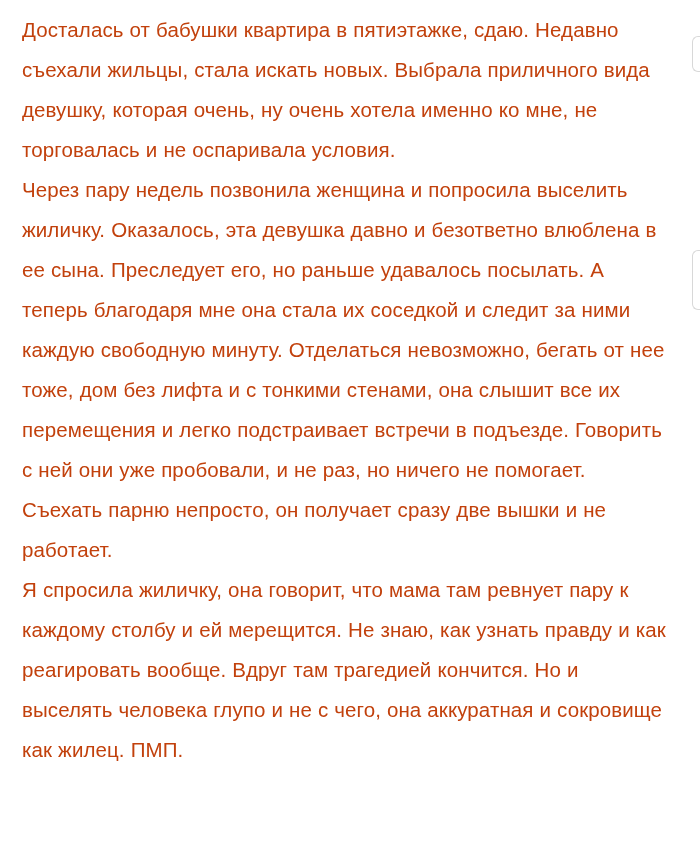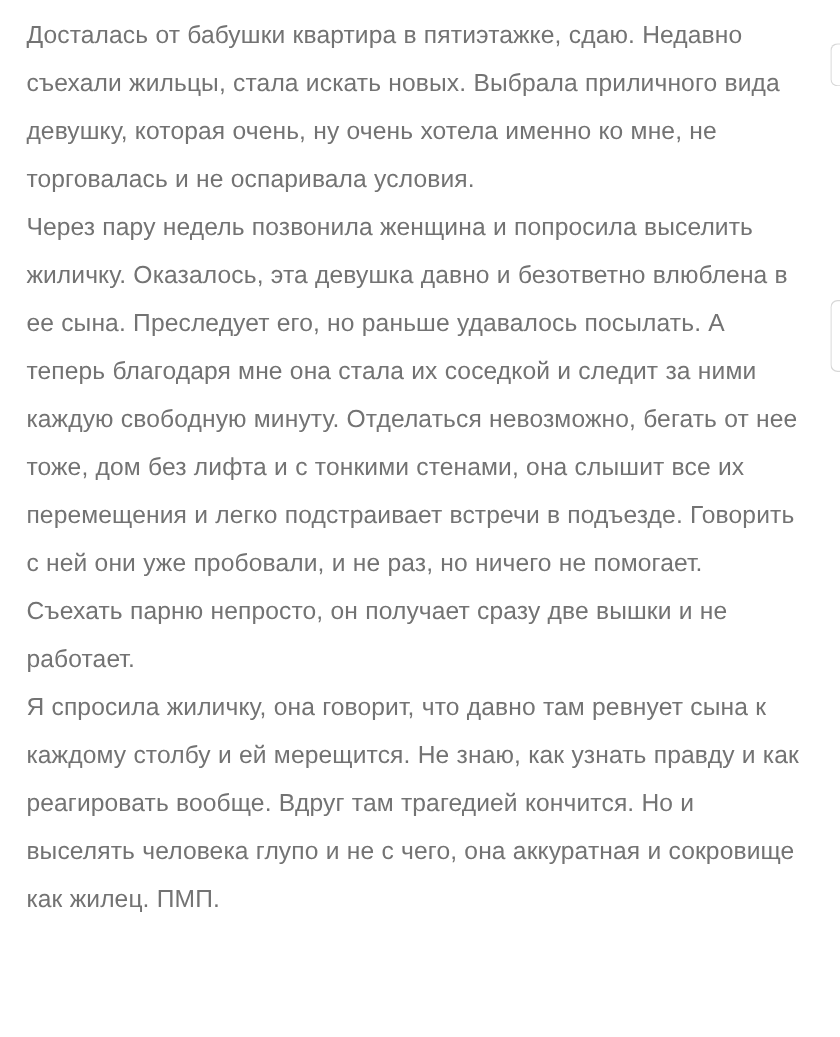--- a/index.html
+++ b/index.html
@@ -19,21 +19,21 @@
     position: relative;
     width: 700px;
     height: 864px;
     box-sizing: border-box;
     padding: 10px 30px 0 22px;
     background: #ffffff;
   }
   .article {
     font-size: 20.5px;
     line-height: 40px;
-    color: #737373;
+    color: #c2410c;
     letter-spacing: 0.1px;
   }
   .article p {
     margin: 0 0 0 0;
     text-align: left;
     word-spacing: 0.2px;
   }
   
   .edge-panel {
     position: absolute;
@@ -48,17 +48,17 @@
   .edge-panel.one { top: 36px; height: 36px; }
   .edge-panel.two { top: 250px; height: 60px; }
 </style>
 </head>
 <body>
 
 <div class="page">
   <div class="article">
     <p>Досталась от бабушки квартира в пятиэтажке, сдаю. Недавно съехали жильцы, стала искать новых. Выбрала приличного вида девушку, которая очень, ну очень хотела именно ко мне, не торговалась и не оспаривала условия.</p>
     <p>Через пару недель позвонила женщина и попросила выселить жиличку. Оказалось, эта девушка давно и безответно влюблена в ее сына. Преследует его, но раньше удавалось посылать. А теперь благодаря мне она стала их соседкой и следит за ними каждую свободную минуту. Отделаться невозможно, бегать от нее тоже, дом без лифта и с тонкими стенами, она слышит все их перемещения и легко подстраивает встречи в подъезде. Говорить с ней они уже пробовали, и не раз, но ничего не помогает. Съехать парню непросто, он получает сразу две вышки и не работает.</p>
-    <p>Я спросила жиличку, она говорит, что давно там ревнует сына к каждому столбу и ей мерещится. Не знаю, как узнать правду и как реагировать вообще. Вдруг там трагедией кончится. Но и выселять человека глупо и не с чего, она аккуратная и сокровище как жилец. ПМП.</p>
+    <p>Я спросила жиличку, она говорит, что мама там ревнует пару к каждому столбу и ей мерещится. Не знаю, как узнать правду и как реагировать вообще. Вдруг там трагедией кончится. Но и выселять человека глупо и не с чего, она аккуратная и сокровище как жилец. ПМП.</p>
   </div>
   <div class="edge-panel one"></div>
   <div class="edge-panel two"></div>
 </div>
 
 </body></html>

